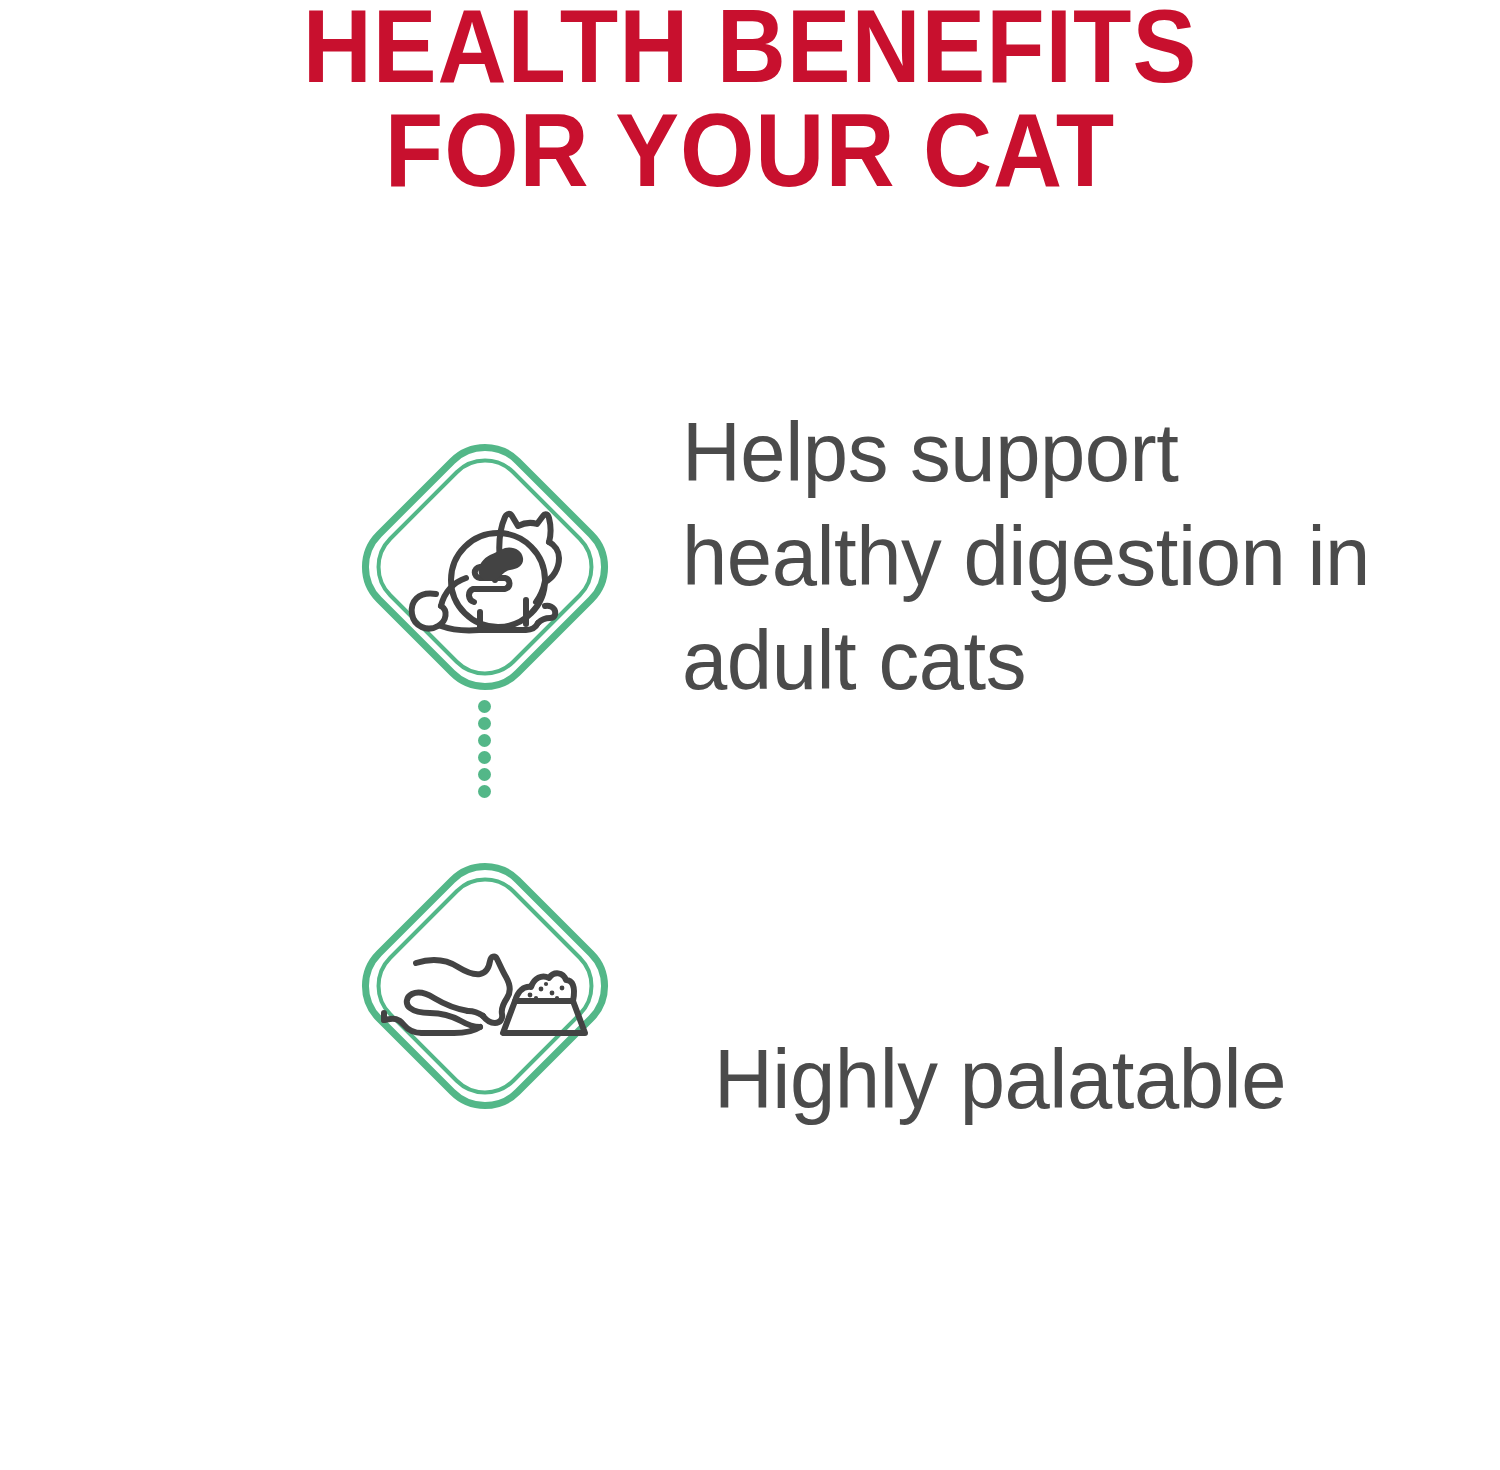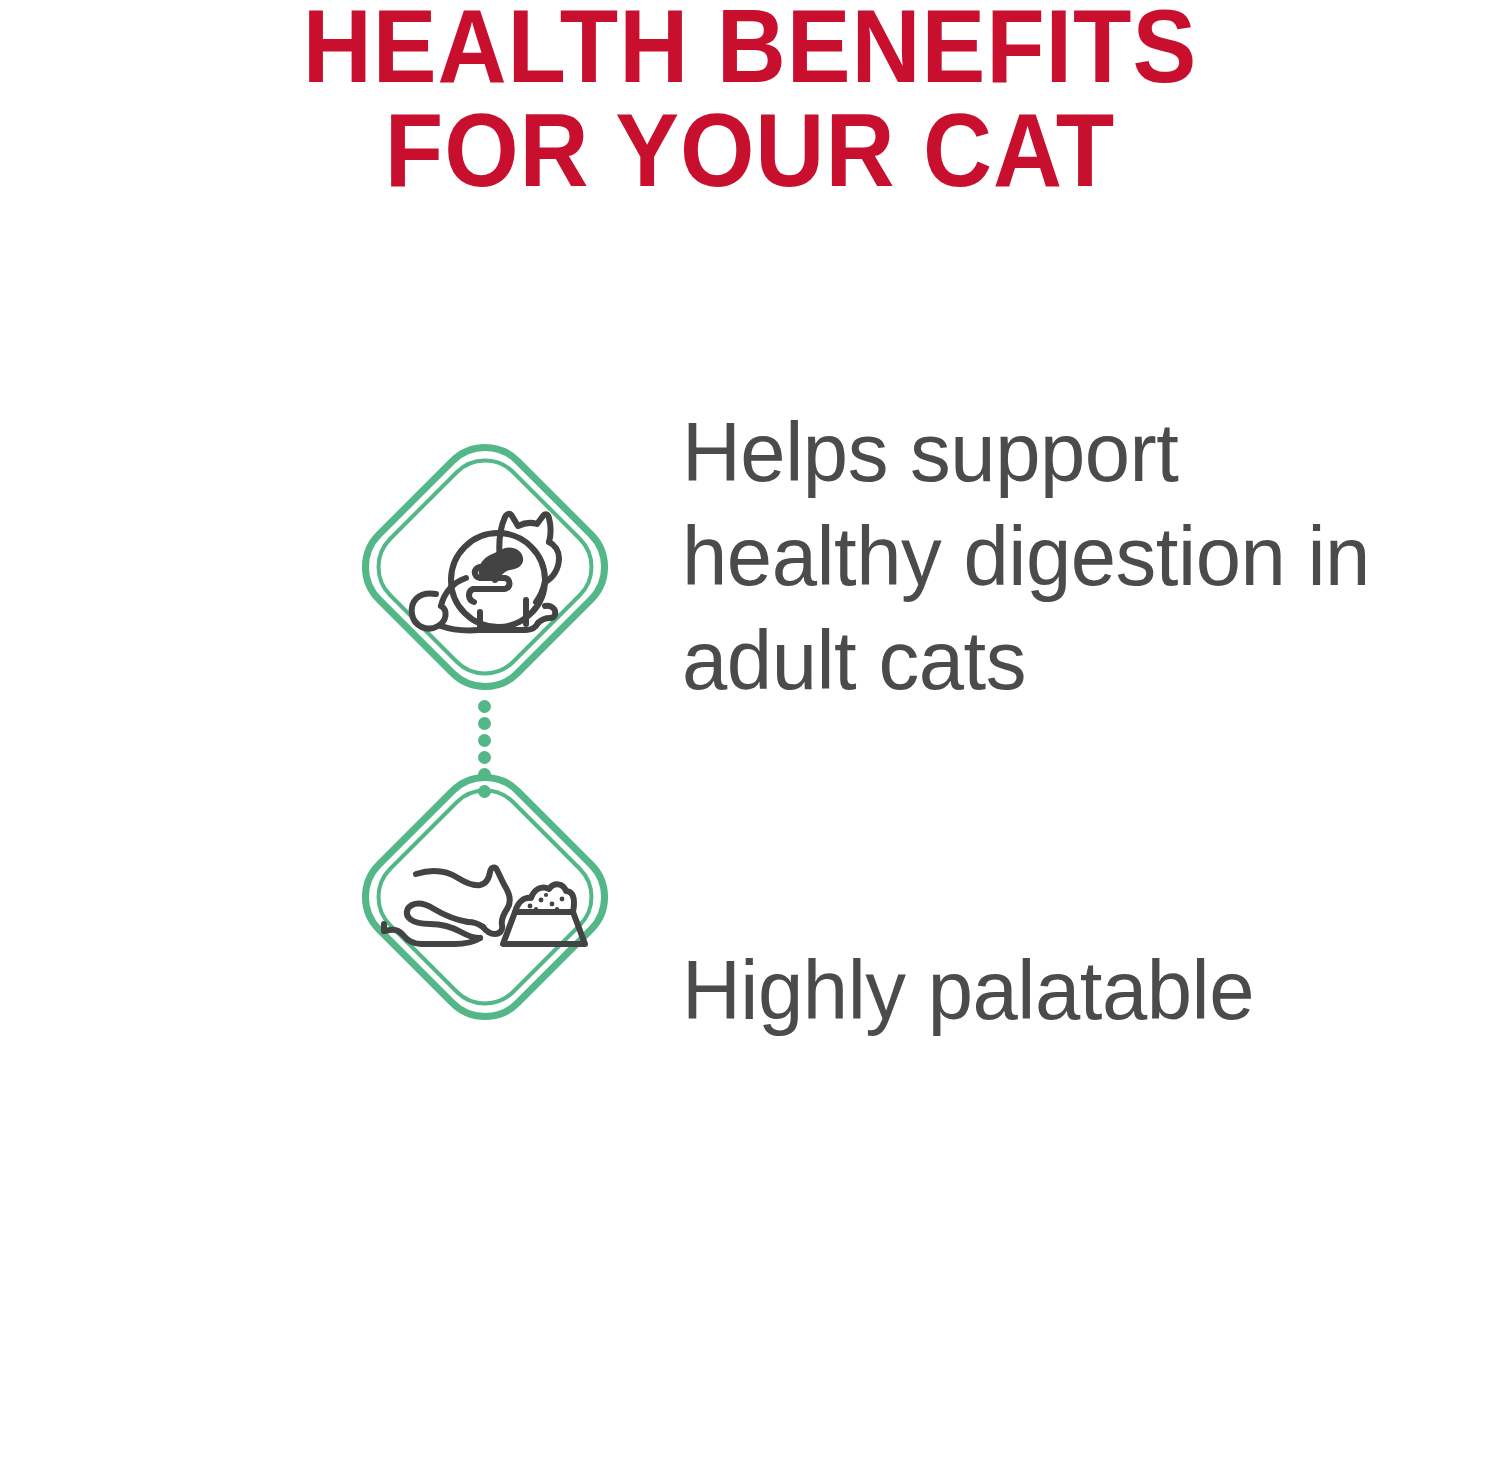--- a/index.html
+++ b/index.html
@@ -40,21 +40,21 @@
   }
 
   
   .benefit-row {
     position: absolute;
     display: flex;
     align-items: flex-end;
     left: 340px;
   }
   .benefit-row.row-0 { top: 400px; }
-  .benefit-row.row-1 { top: 752px; }
+  .benefit-row.row-1 { top: 841px; gap: 32px; }
 
   .badge {
     position: relative;
     width: 290px;
     height: 290px;
     flex: 0 0 290px;
   }
   .badge svg {
     display: block;
     width: 290px;

